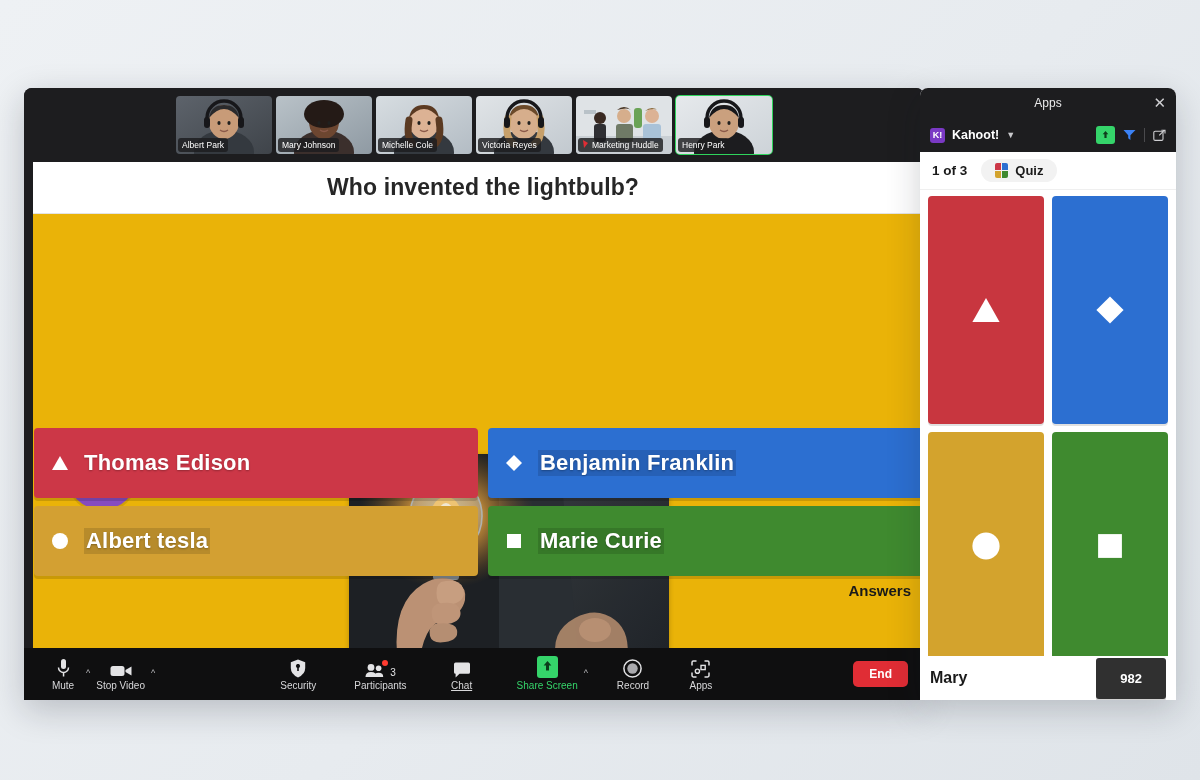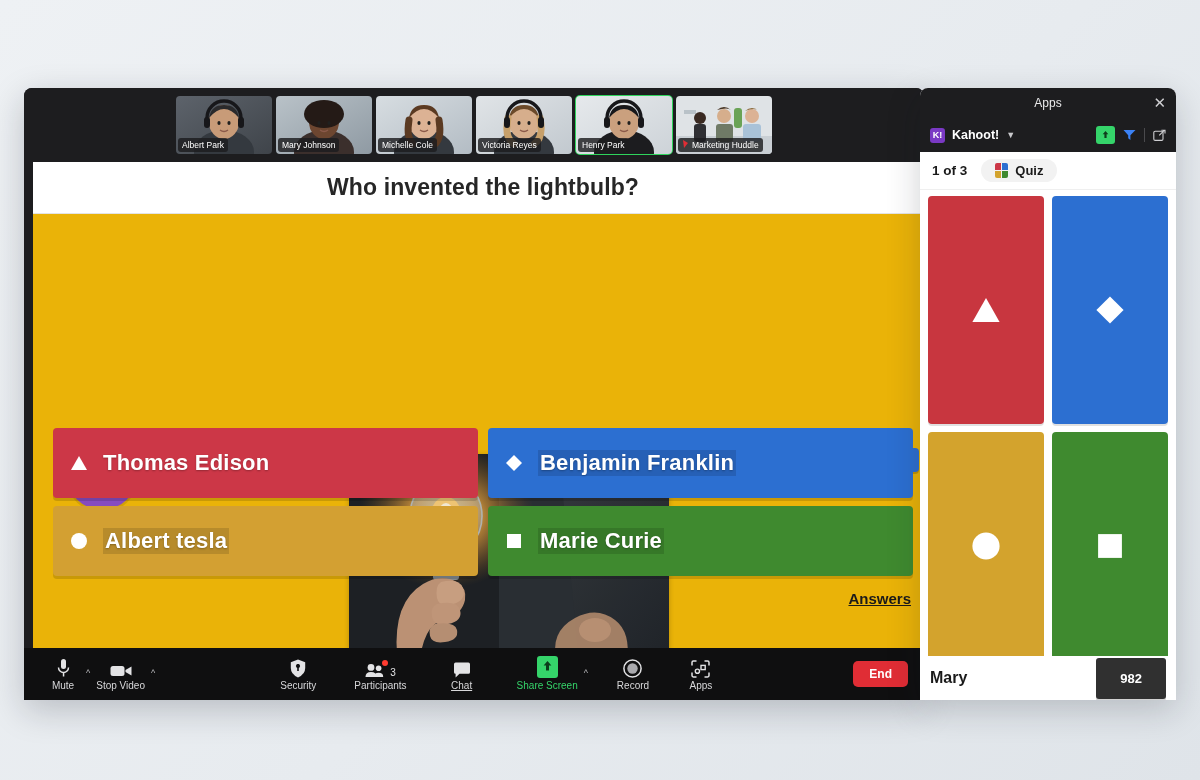--- a/index.html
+++ b/index.html
@@ -71,25 +71,25 @@
     position: absolute; right: 14px; top: 234px;
     background: #2f6fd0; color: #fff; font-size: 11px; font-weight: 700;
     padding: 6px 13px; border-radius: 4px;
     box-shadow: 0 2px 0 rgba(0,0,0,.18);
   }
   .answers-count {
     position: absolute; right: 22px; top: 332px; text-align: center;
     color: #1a1a1a;
   }
   .answers-count .num { font-size: 27px; font-weight: 800; line-height: 1; }
-  .answers-count .lbl { font-size: 15px; font-weight: 700; margin-top: 17px; text-decoration: underline; }
+  .answers-count .lbl { font-size: 15px; font-weight: 700; margin-top: 9px; }
 
   .answer-grid {
     position: absolute; left: 0; bottom: 28px; width: 900px;
-    padding: 0 20px; display: grid; grid-template-columns: 1fr 1fr;
+    padding: 0 1px; display: grid; grid-template-columns: 1fr 1fr;
     gap: 8px 10px;
   }
   .ans {
     height: 70px; border-radius: 4px; display: flex; align-items: center;
     gap: 14px; padding: 0 16px; color: #fff;
     box-shadow: 0 3px 0 rgba(0,0,0,.14);
   }
   .ans .label {
     font-size: 22px; font-weight: 800; letter-spacing: .2px;
     text-shadow: 0 1px 2px rgba(0,0,0,.28);
@@ -285,45 +285,20 @@
       <ellipse cx="43" cy="27" rx="1.6" ry="2" fill="#20201f"></ellipse>
               <ellipse cx="53" cy="27" rx="1.6" ry="2" fill="#20201f"></ellipse>
       <path d="M44 34 q4 3 8 0" stroke="#8b5a4a" stroke-width="1.4" fill="none"></path>
       <path d="M31 22 a17 17 0 0 1 34 0" stroke="#17171a" stroke-width="3.4" fill="none"></path>
         <rect x="28" y="21" width="6" height="11" rx="3" fill="#17171a"></rect>
         <rect x="62" y="21" width="6" height="11" rx="3" fill="#17171a"></rect>
     </svg></div>
     <div class="name">
 
       <span>Victoria Reyes</span>
-    </div>
-        </div>
-        <div class="tile active">
-          <div class="sky"><svg width="96" height="58" viewBox="0 0 96 58">
-      <defs>
-                <linearGradient id="bg4" x1="0" y1="0" x2="1" y2="1">
-        <stop offset="0%" stop-color="#e6e9ec"></stop>
-                  <stop offset="100%" stop-color="#cdd3d8"></stop>
-                </linearGradient>
-              </defs>
-      <rect width="96" height="58" fill="url(#bg4)"></rect>
-      <ellipse cx="48" cy="56" rx="30" ry="22" fill="#1c1c1f"></ellipse>
-      <ellipse cx="48" cy="26" rx="15" ry="17" fill="#caa07e"></ellipse>
-      <path d="M33 22 q15 -18 30 0 q-2 -13 -15 -13 q-13 0 -15 13" fill="#17171a"></path>
-
-      <ellipse cx="43" cy="27" rx="1.6" ry="2" fill="#20201f"></ellipse>
-              <ellipse cx="53" cy="27" rx="1.6" ry="2" fill="#20201f"></ellipse>
-      <path d="M44 34 q4 3 8 0" stroke="#8b5a4a" stroke-width="1.4" fill="none"></path>
-      <path d="M31 22 a17 17 0 0 1 34 0" stroke="#17171a" stroke-width="3.4" fill="none"></path>
-        <rect x="28" y="21" width="6" height="11" rx="3" fill="#17171a"></rect>
-        <rect x="62" y="21" width="6" height="11" rx="3" fill="#17171a"></rect>
-    </svg></div>
-    <div class="name">
-
-      <span>Henry Park</span>
     </div>
         </div>
         <div class="tile">
           <div class="sky"><svg width="96" height="58" viewBox="0 0 96 58">
       <rect width="96" height="58" fill="#dfe3e6"></rect>
               <rect y="40" width="96" height="18" fill="#c9cfd4"></rect>
       <rect x="8" y="14" width="12" height="4" fill="#b9c2c8"></rect>
       <circle cx="24" cy="22" r="6" fill="#3a2a22"></circle>
               <rect x="18" y="28" width="12" height="18" rx="3" fill="#2f2f33"></rect>
       <circle cx="48" cy="20" r="7" fill="#d6ae8c"></circle>
@@ -332,20 +307,45 @@
       <circle cx="76" cy="20" r="7" fill="#dcb294"></circle>
               <path d="M69 15 q7 -6 14 0 q-4 -4 -14 0" fill="#8a6a3c"></path>
       <rect x="67" y="28" width="18" height="18" rx="3" fill="#a9c2d8"></rect>
       <rect x="58" y="12" width="8" height="20" rx="3" fill="#6aa356"></rect>
     </svg></div>
     <div class="name">
       <svg class="redmark" viewBox="0 0 7 8">
               <path d="M1 0 L6 3 L2 8 Z" fill="#e02d35"></path>
             </svg>
       <span>Marketing Huddle</span>
+    </div>
+        </div>
+        <div class="tile active">
+          <div class="sky"><svg width="96" height="58" viewBox="0 0 96 58">
+      <defs>
+                <linearGradient id="bg4" x1="0" y1="0" x2="1" y2="1">
+        <stop offset="0%" stop-color="#e6e9ec"></stop>
+                  <stop offset="100%" stop-color="#cdd3d8"></stop>
+                </linearGradient>
+              </defs>
+      <rect width="96" height="58" fill="url(#bg4)"></rect>
+      <ellipse cx="48" cy="56" rx="30" ry="22" fill="#1c1c1f"></ellipse>
+      <ellipse cx="48" cy="26" rx="15" ry="17" fill="#caa07e"></ellipse>
+      <path d="M33 22 q15 -18 30 0 q-2 -13 -15 -13 q-13 0 -15 13" fill="#17171a"></path>
+
+      <ellipse cx="43" cy="27" rx="1.6" ry="2" fill="#20201f"></ellipse>
+              <ellipse cx="53" cy="27" rx="1.6" ry="2" fill="#20201f"></ellipse>
+      <path d="M44 34 q4 3 8 0" stroke="#8b5a4a" stroke-width="1.4" fill="none"></path>
+      <path d="M31 22 a17 17 0 0 1 34 0" stroke="#17171a" stroke-width="3.4" fill="none"></path>
+        <rect x="28" y="21" width="6" height="11" rx="3" fill="#17171a"></rect>
+        <rect x="62" y="21" width="6" height="11" rx="3" fill="#17171a"></rect>
+    </svg></div>
+    <div class="name">
+
+      <span>Henry Park</span>
     </div>
         </div>
       </div>
 
     <div class="stage">
 
       <div class="q-band">
         <div class="q-text">Who invented the lightbulb?</div>
       </div>
 

